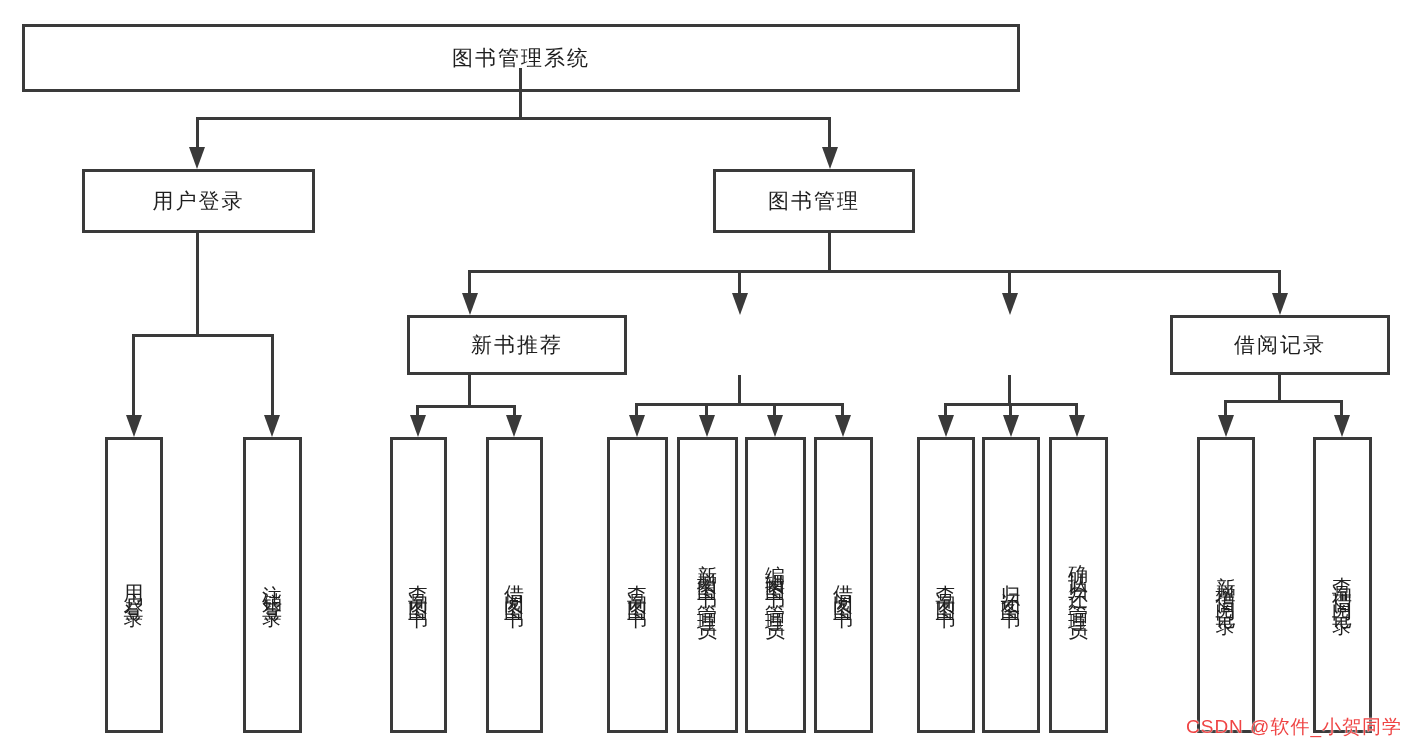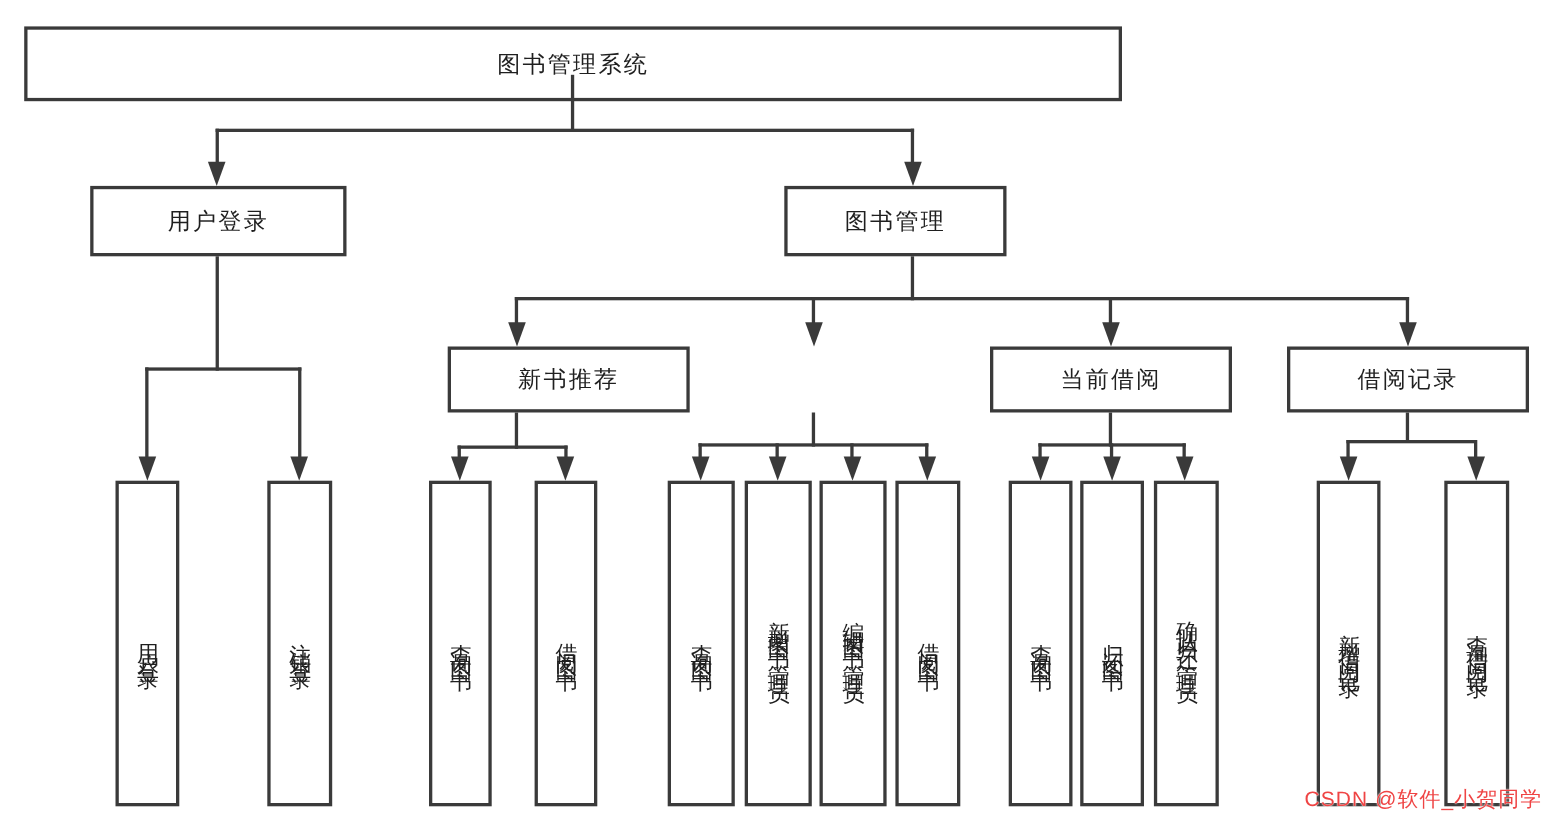--- a/index.html
+++ b/index.html
@@ -70,23 +70,20 @@
   <div class="arrowhead" style="left:462px;top:293px;"></div>
   <div class="vline" style="left:738px;top:270px;height:26px;"></div>
   <div class="arrowhead" style="left:732px;top:293px;"></div>
   <div class="vline" style="left:1008px;top:270px;height:26px;"></div>
   <div class="arrowhead" style="left:1002px;top:293px;"></div>
   <div class="vline" style="left:1278px;top:270px;height:26px;"></div>
   <div class="arrowhead" style="left:1272px;top:293px;"></div>
 
   <div class="box" style="left:360px;top:315px;width:220px;height:60px;margin-left:47px;">
     <span>新书推荐</span>
-  </div>
-  <div class="box" style="left:900px;top:315px;width:220px;height:60px;">
-    <span>当前借阅</span>
   </div>
   <div class="box" style="left:1170px;top:315px;width:220px;height:60px;">
     <span>借阅记录</span>
   </div>
 
   <div class="vline" style="left:468px;top:375px;height:33px;"></div>
   <div class="hline" style="left:416px;top:405px;width:100px;"></div>
   <div class="vline" style="left:416px;top:405px;height:12px;"></div>
   <div class="arrowhead" style="left:410px;top:415px;"></div>
   <div class="vline" style="left:513px;top:405px;height:12px;"></div>

